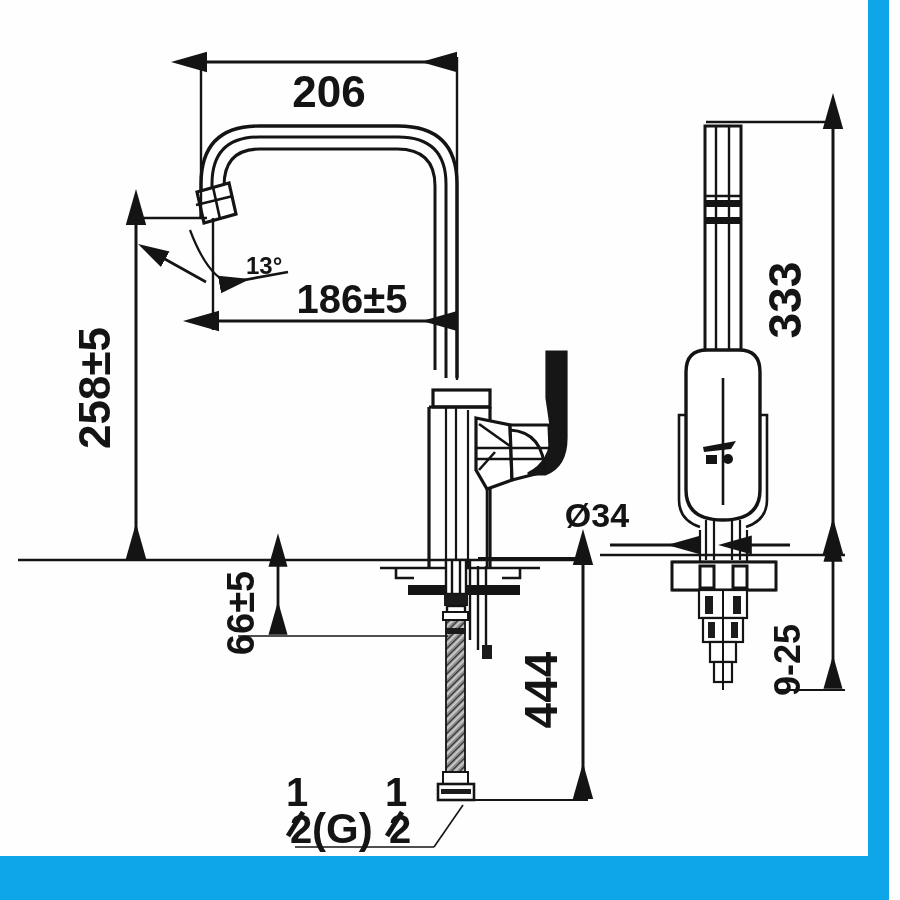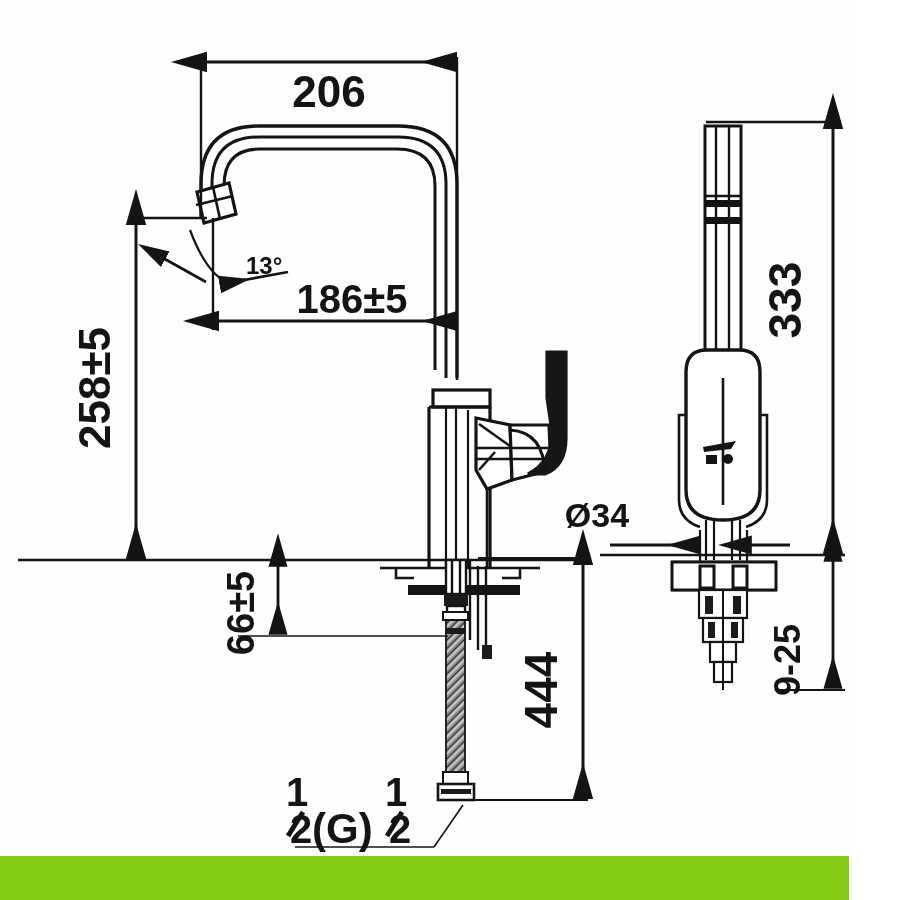--- a/index.html
+++ b/index.html
@@ -4,23 +4,24 @@
 <style>
   html, body {
     margin: 0;
     padding: 0;
     background: #ffffff;
   }
   #root {
     position: relative;
     width: 849px;
     height: 900px;
-    background: #84cc16;
+    background: #0ea5e9;
     overflow: hidden;
     font-family: "Liberation Sans", sans-serif;
+    padding-left: 40px;
   }
   #panel {
     position: absolute;
     left: 0; top: 0;
     width: 868px;
     height: 856px;
     background: #fefefe;
   }
   svg.drawing {
     position: absolute;

